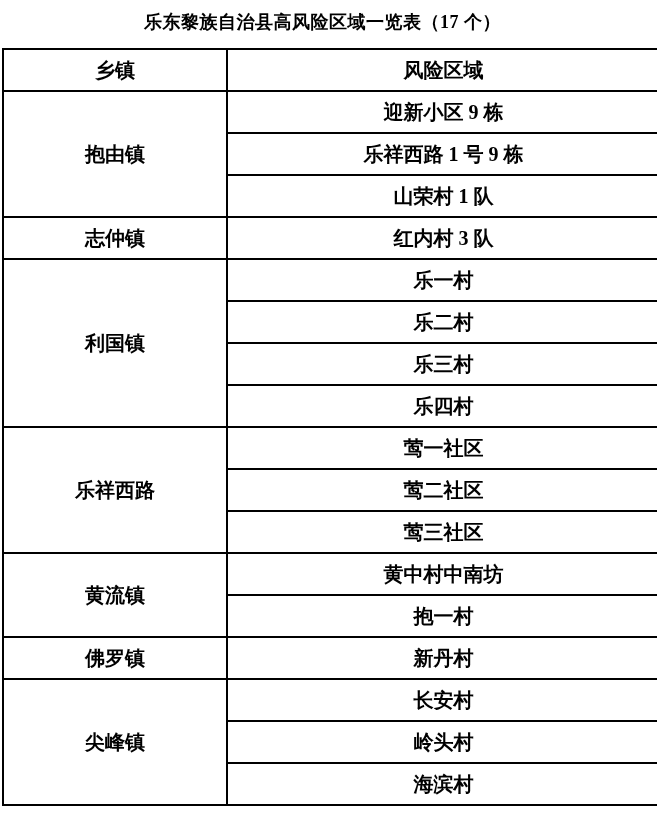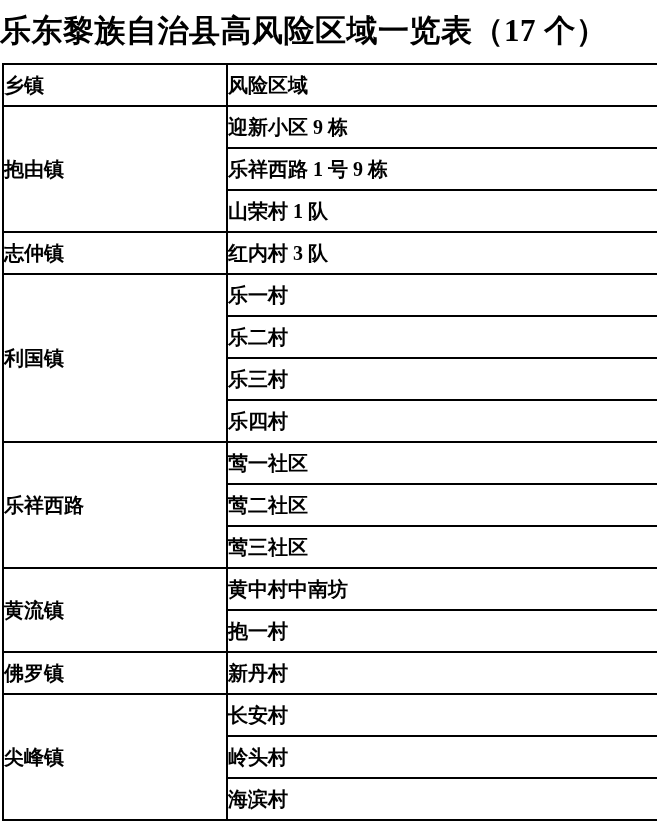--- a/index.html
+++ b/index.html
@@ -14,35 +14,36 @@
     color: #000000;
     overflow: hidden;
   }
   .page {
     width: 657px;
     height: 821px;
     box-sizing: border-box;
     position: relative;
   }
   .doc-title {
-    font-size: 31px;
+    text-align: center;
+    font-size: 18px;
     font-weight: bold;
     letter-spacing: 0.5px;
     padding: 12px 12px 14px 0;
     line-height: 1.2;
   }
   table.risk-table {
     border-collapse: collapse;
     width: 653px;
     margin: 0 2px;
     table-layout: fixed;
   }
   table.risk-table td, table.risk-table th {
     border: 2px solid #000000;
-    text-align: left;
+    text-align: center;
     vertical-align: middle;
     font-size: 20px;
     font-weight: bold;
     padding: 0;
     height: 40px;
     line-height: 1.2;
   }
   th.col-town { width: 222px; }
   th.col-area { width: 431px; }
   th.head-cell {

